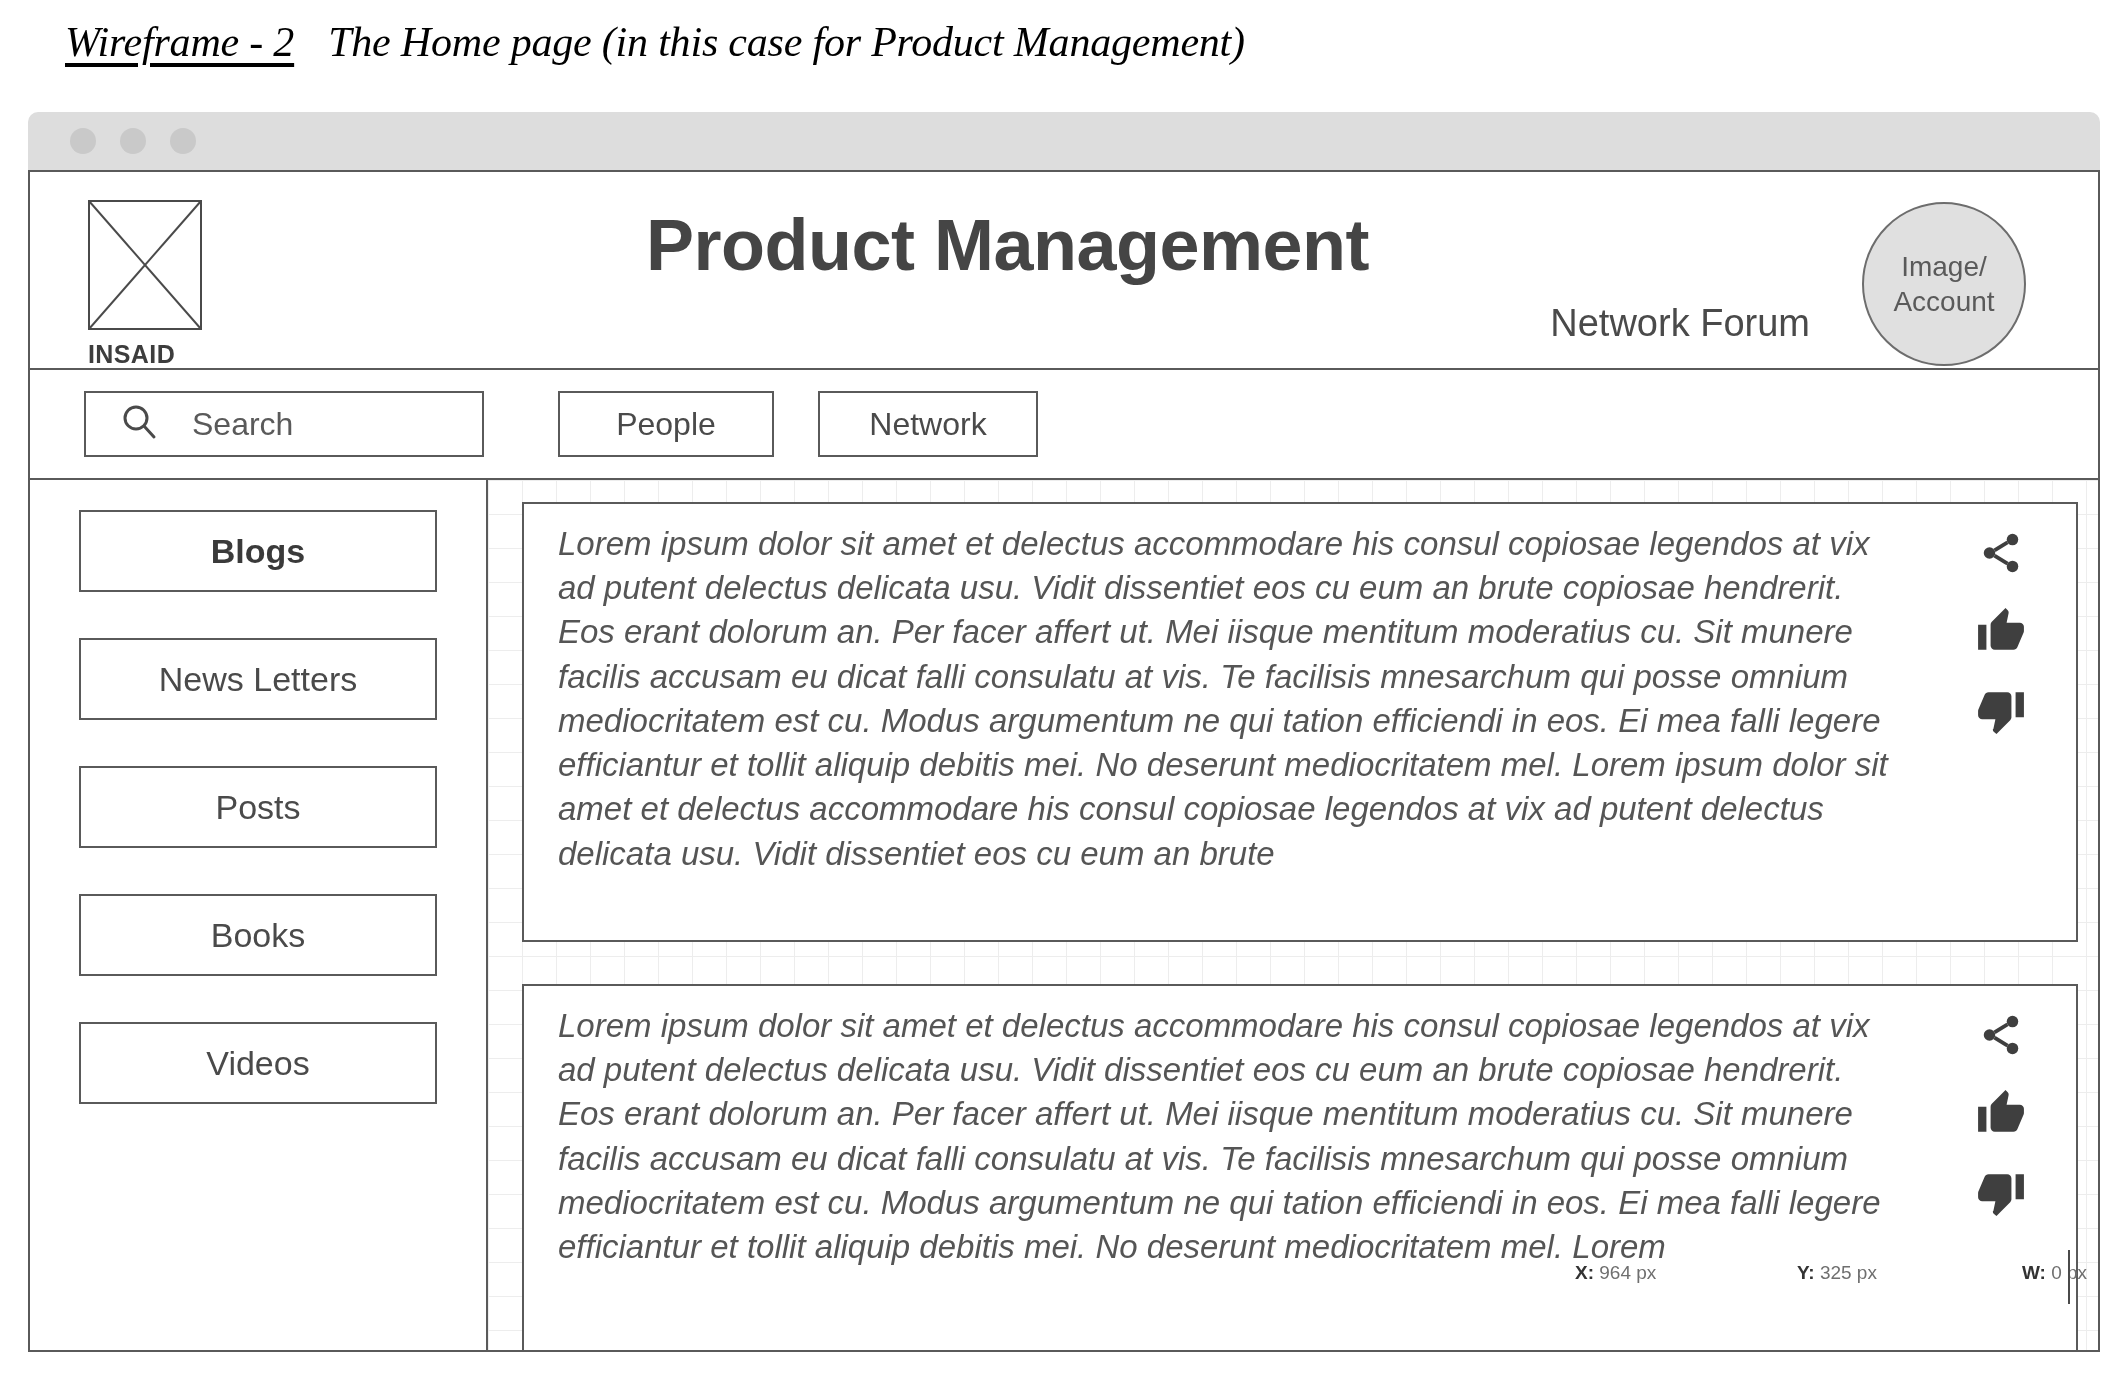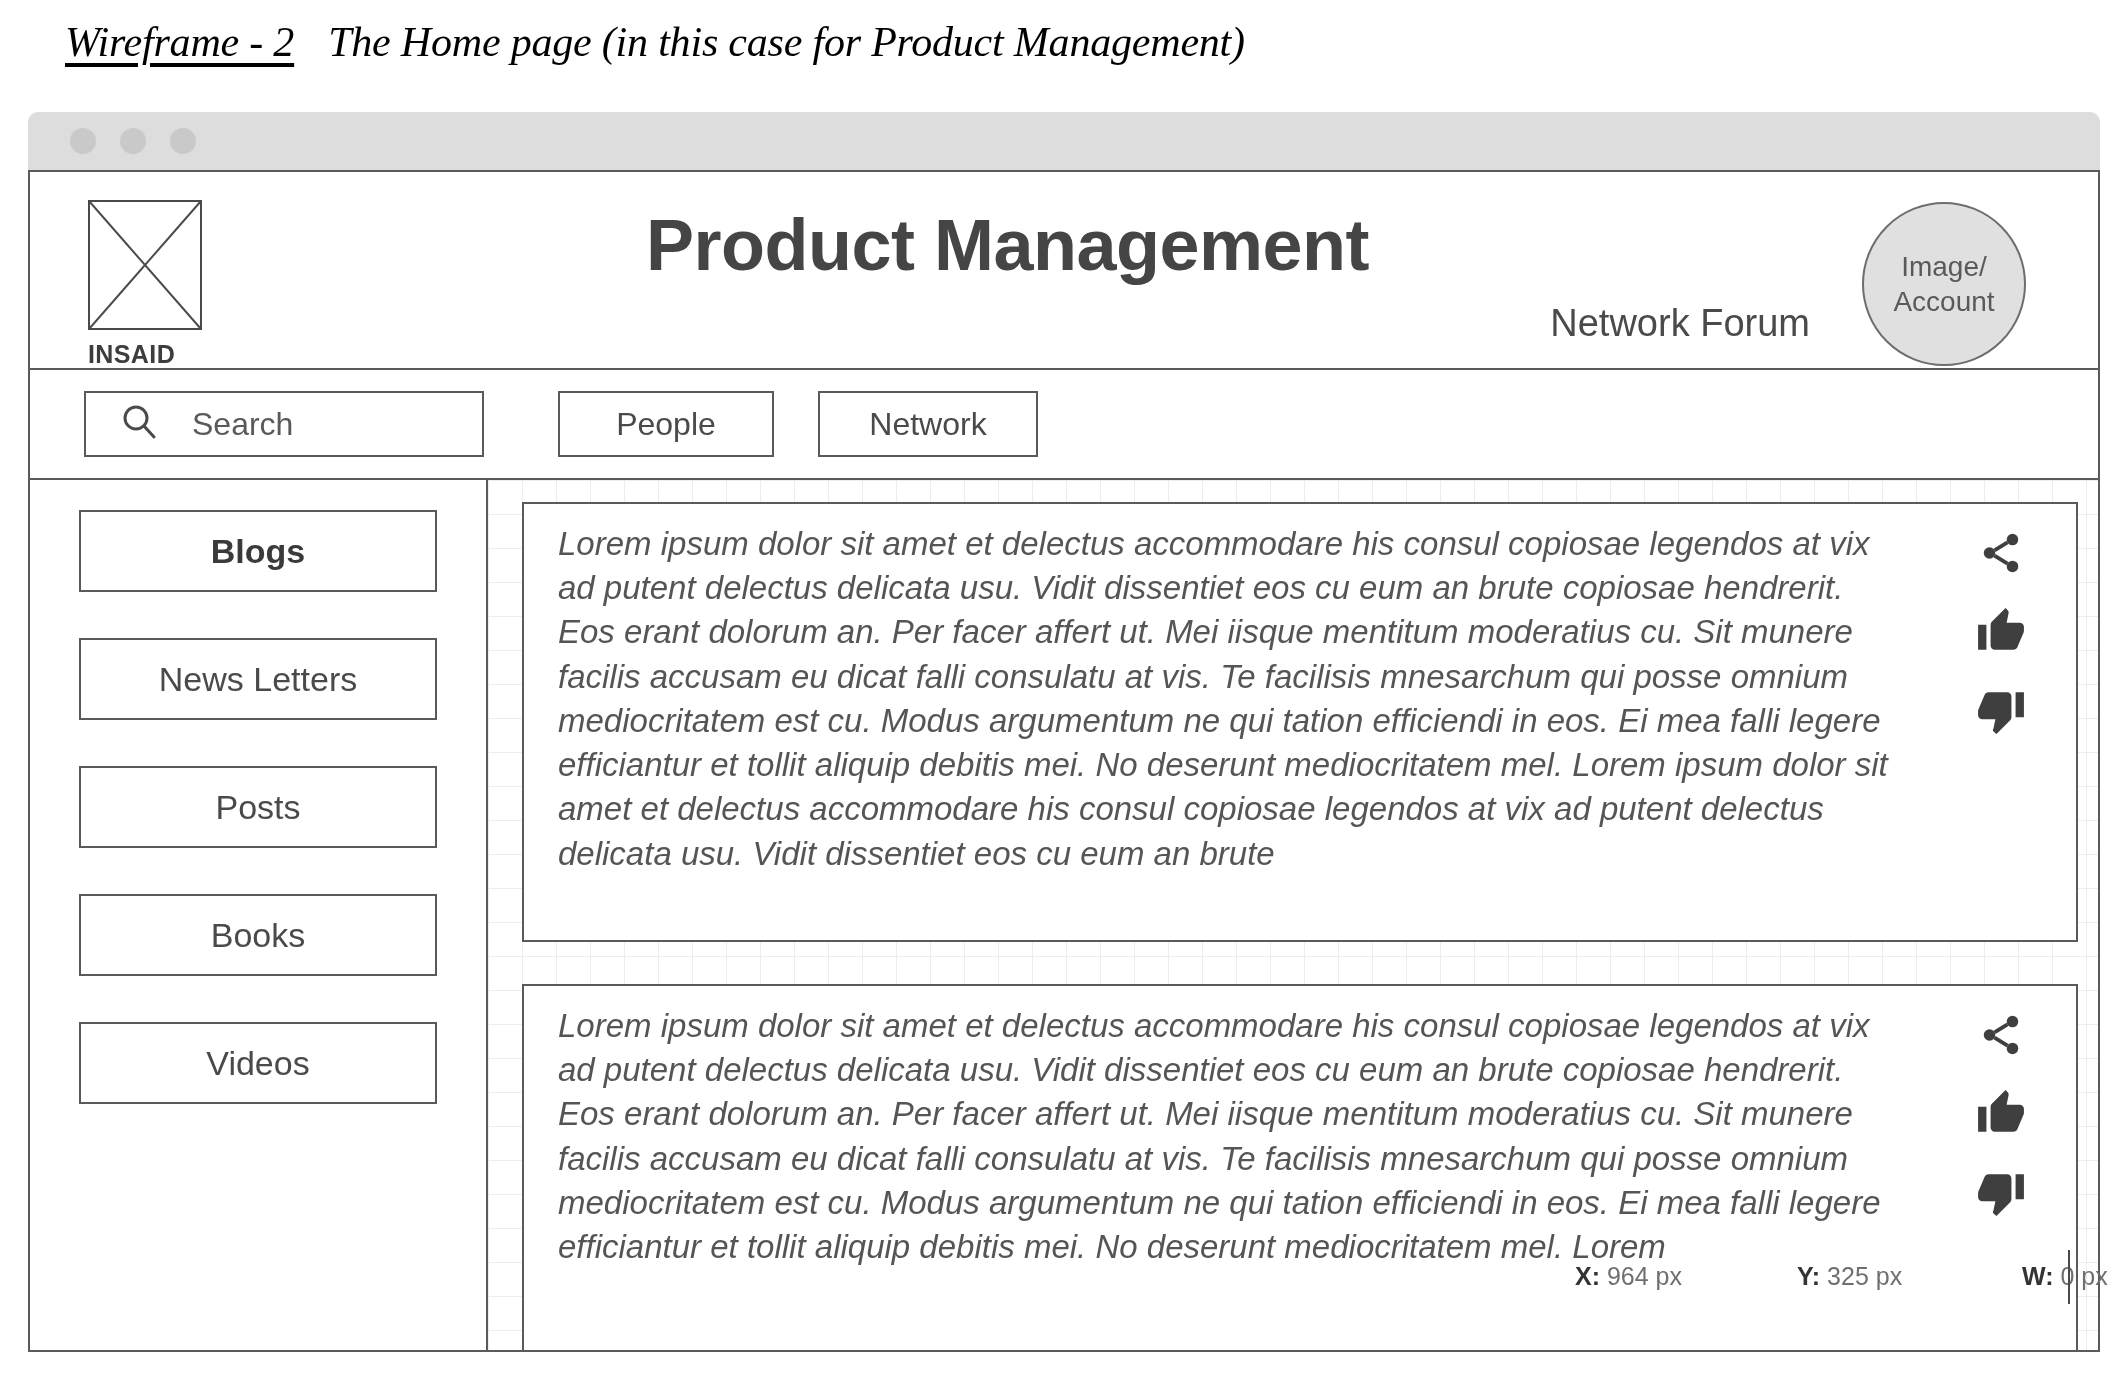--- a/index.html
+++ b/index.html
@@ -255,21 +255,21 @@
   }
   .post-actions svg { display: block; }
 
   
   .measure-overlay {
     position: absolute;
     left: 1575px;
     top: 1262px;
     width: 530px;
     height: 40px;
-    font-size: 25px;
+    font-size: 19px;
     color: #6f6f6f;
     z-index: 50;
     pointer-events: none;
   }
   .measure-overlay .m { position: absolute; white-space: nowrap; }
   .measure-overlay .m b { color: #333; }
   .m-x { left: 0px; top: 0; }
   .m-y { left: 222px; top: 0; }
   .m-w { left: 447px; top: 0; }
   .measure-caret {

